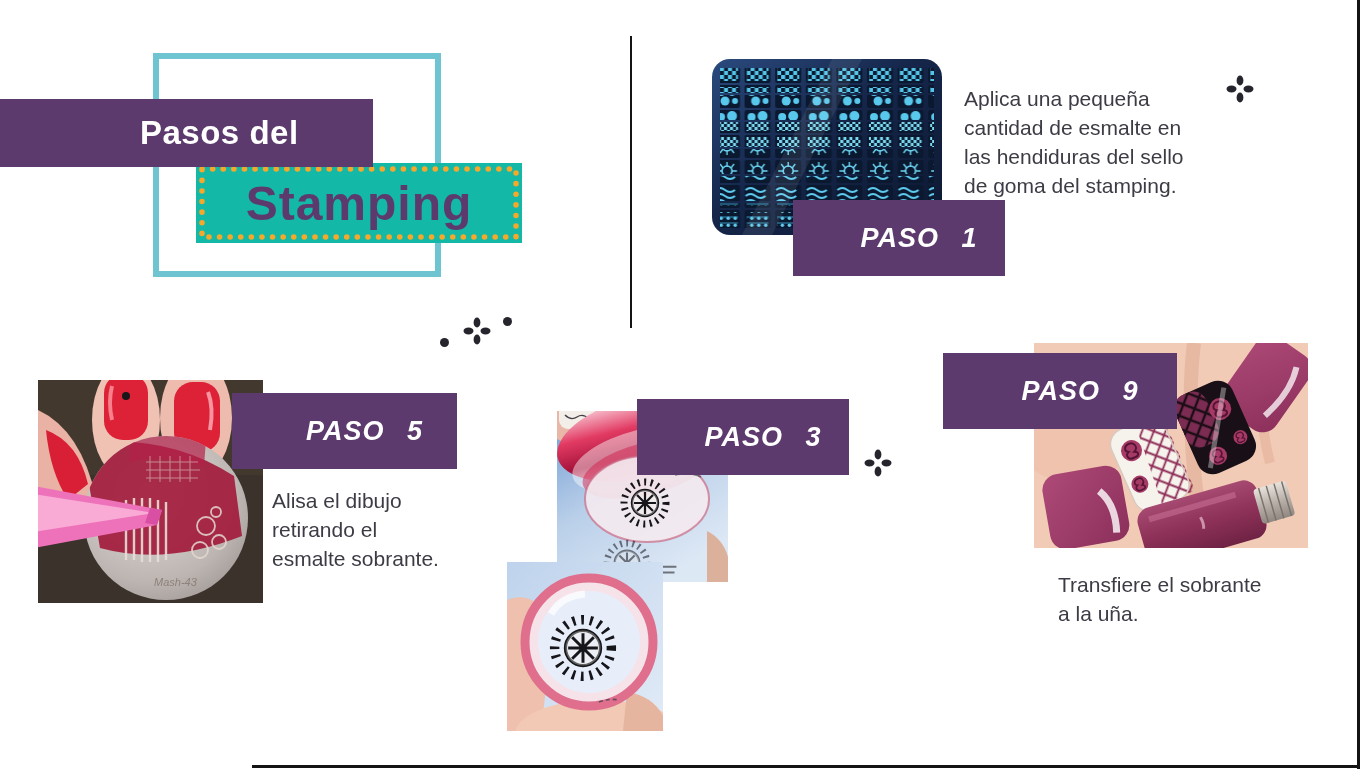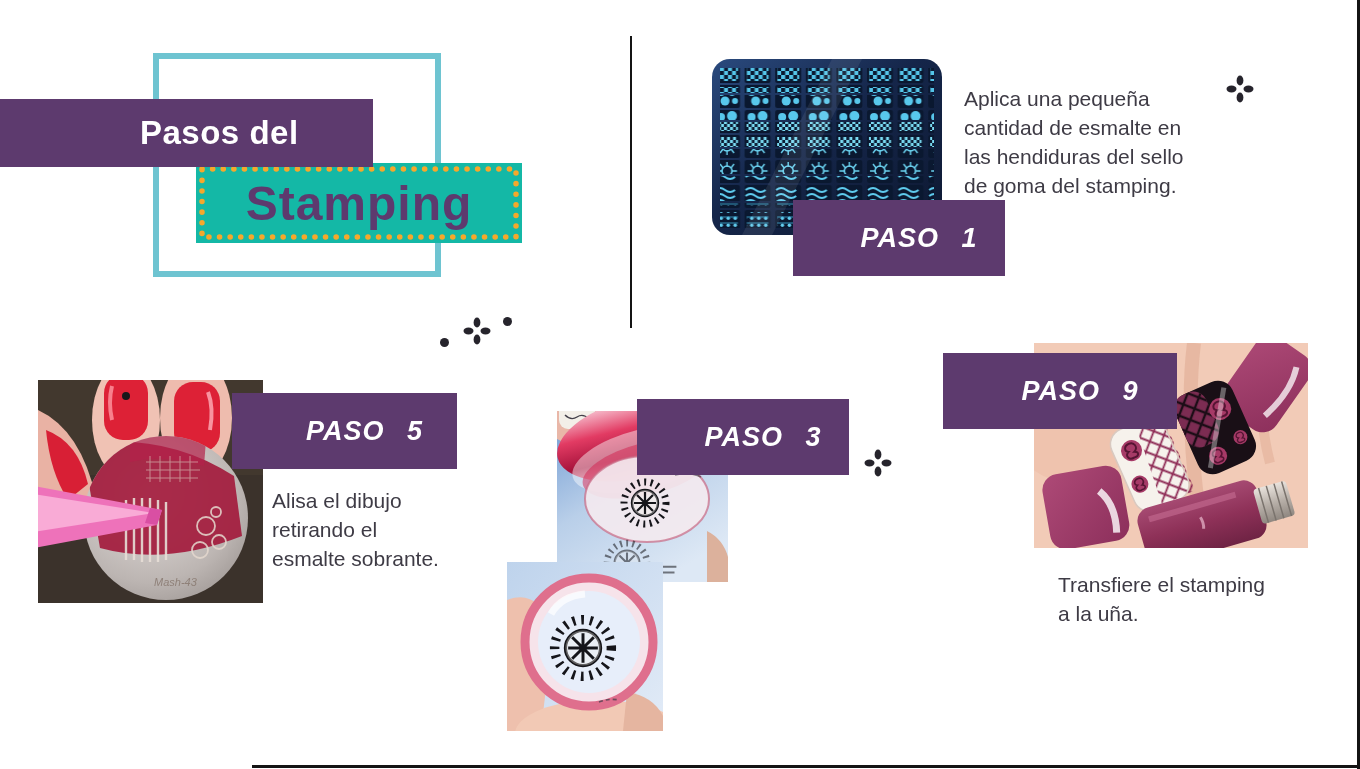--- a/index.html
+++ b/index.html
@@ -334,16 +334,16 @@
       <rect x="-62" y="-30" width="124" height="60" rx="14" fill="url(#s4bottle)"></rect>
       <path d="M-50 -18 H40" stroke="#c76d93" stroke-width="6" opacity=".6"></path>
       <rect x="58" y="-18" width="34" height="36" rx="4" fill="url(#s4metal)"></rect>
       <path d="M64 -18 V18 M72 -18 V18 M80 -18 V18 M88 -18 V18" stroke="#7a736d" stroke-width="1.5"></path>
       <path d="M0 -6 q2 6 0 12" stroke="#e9b9cd" stroke-width="3" fill="none" opacity=".7"></path>
     </g>
   </svg>
   <div class="banner" style="left:943px;top:353px;width:194px;">
     <span>PASO 9</span>
   </div>
-  <div class="desc" style="left:1058px;top:570px;width:260px;">Transfiere el stamping
+  <div class="desc" style="left:1058px;top:570px;width:260px;">Transfiere el sobrante
 a la uña.</div>
 
 </div>
 
 </body></html>

